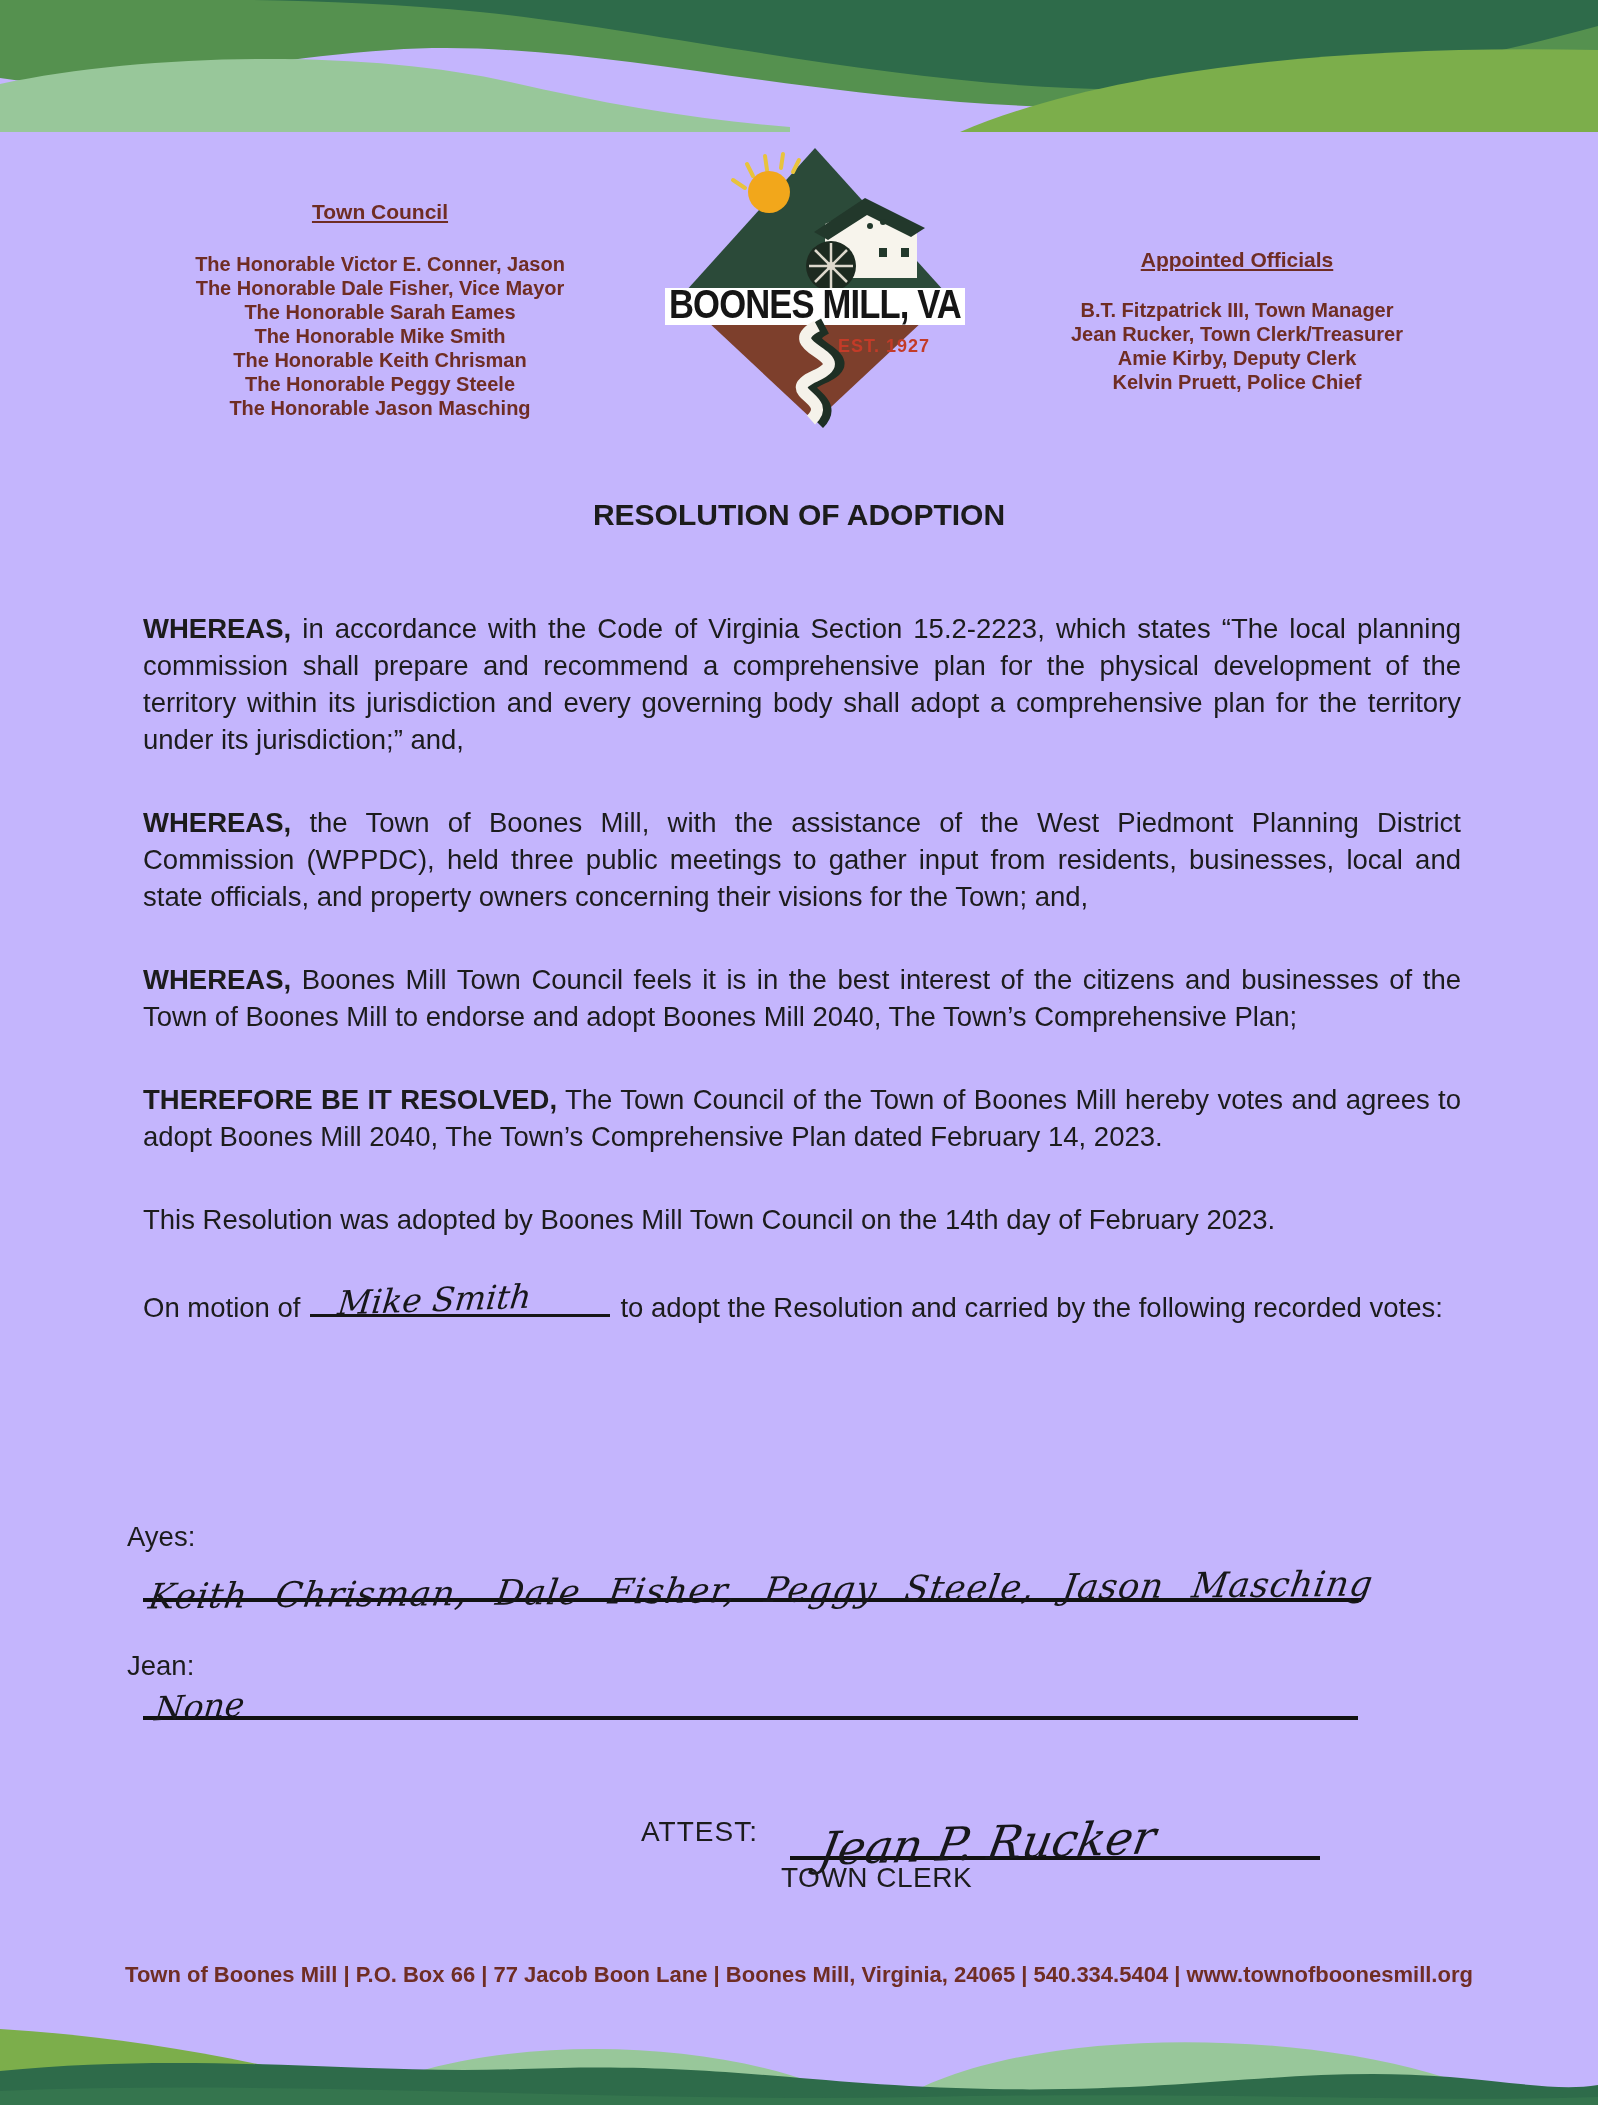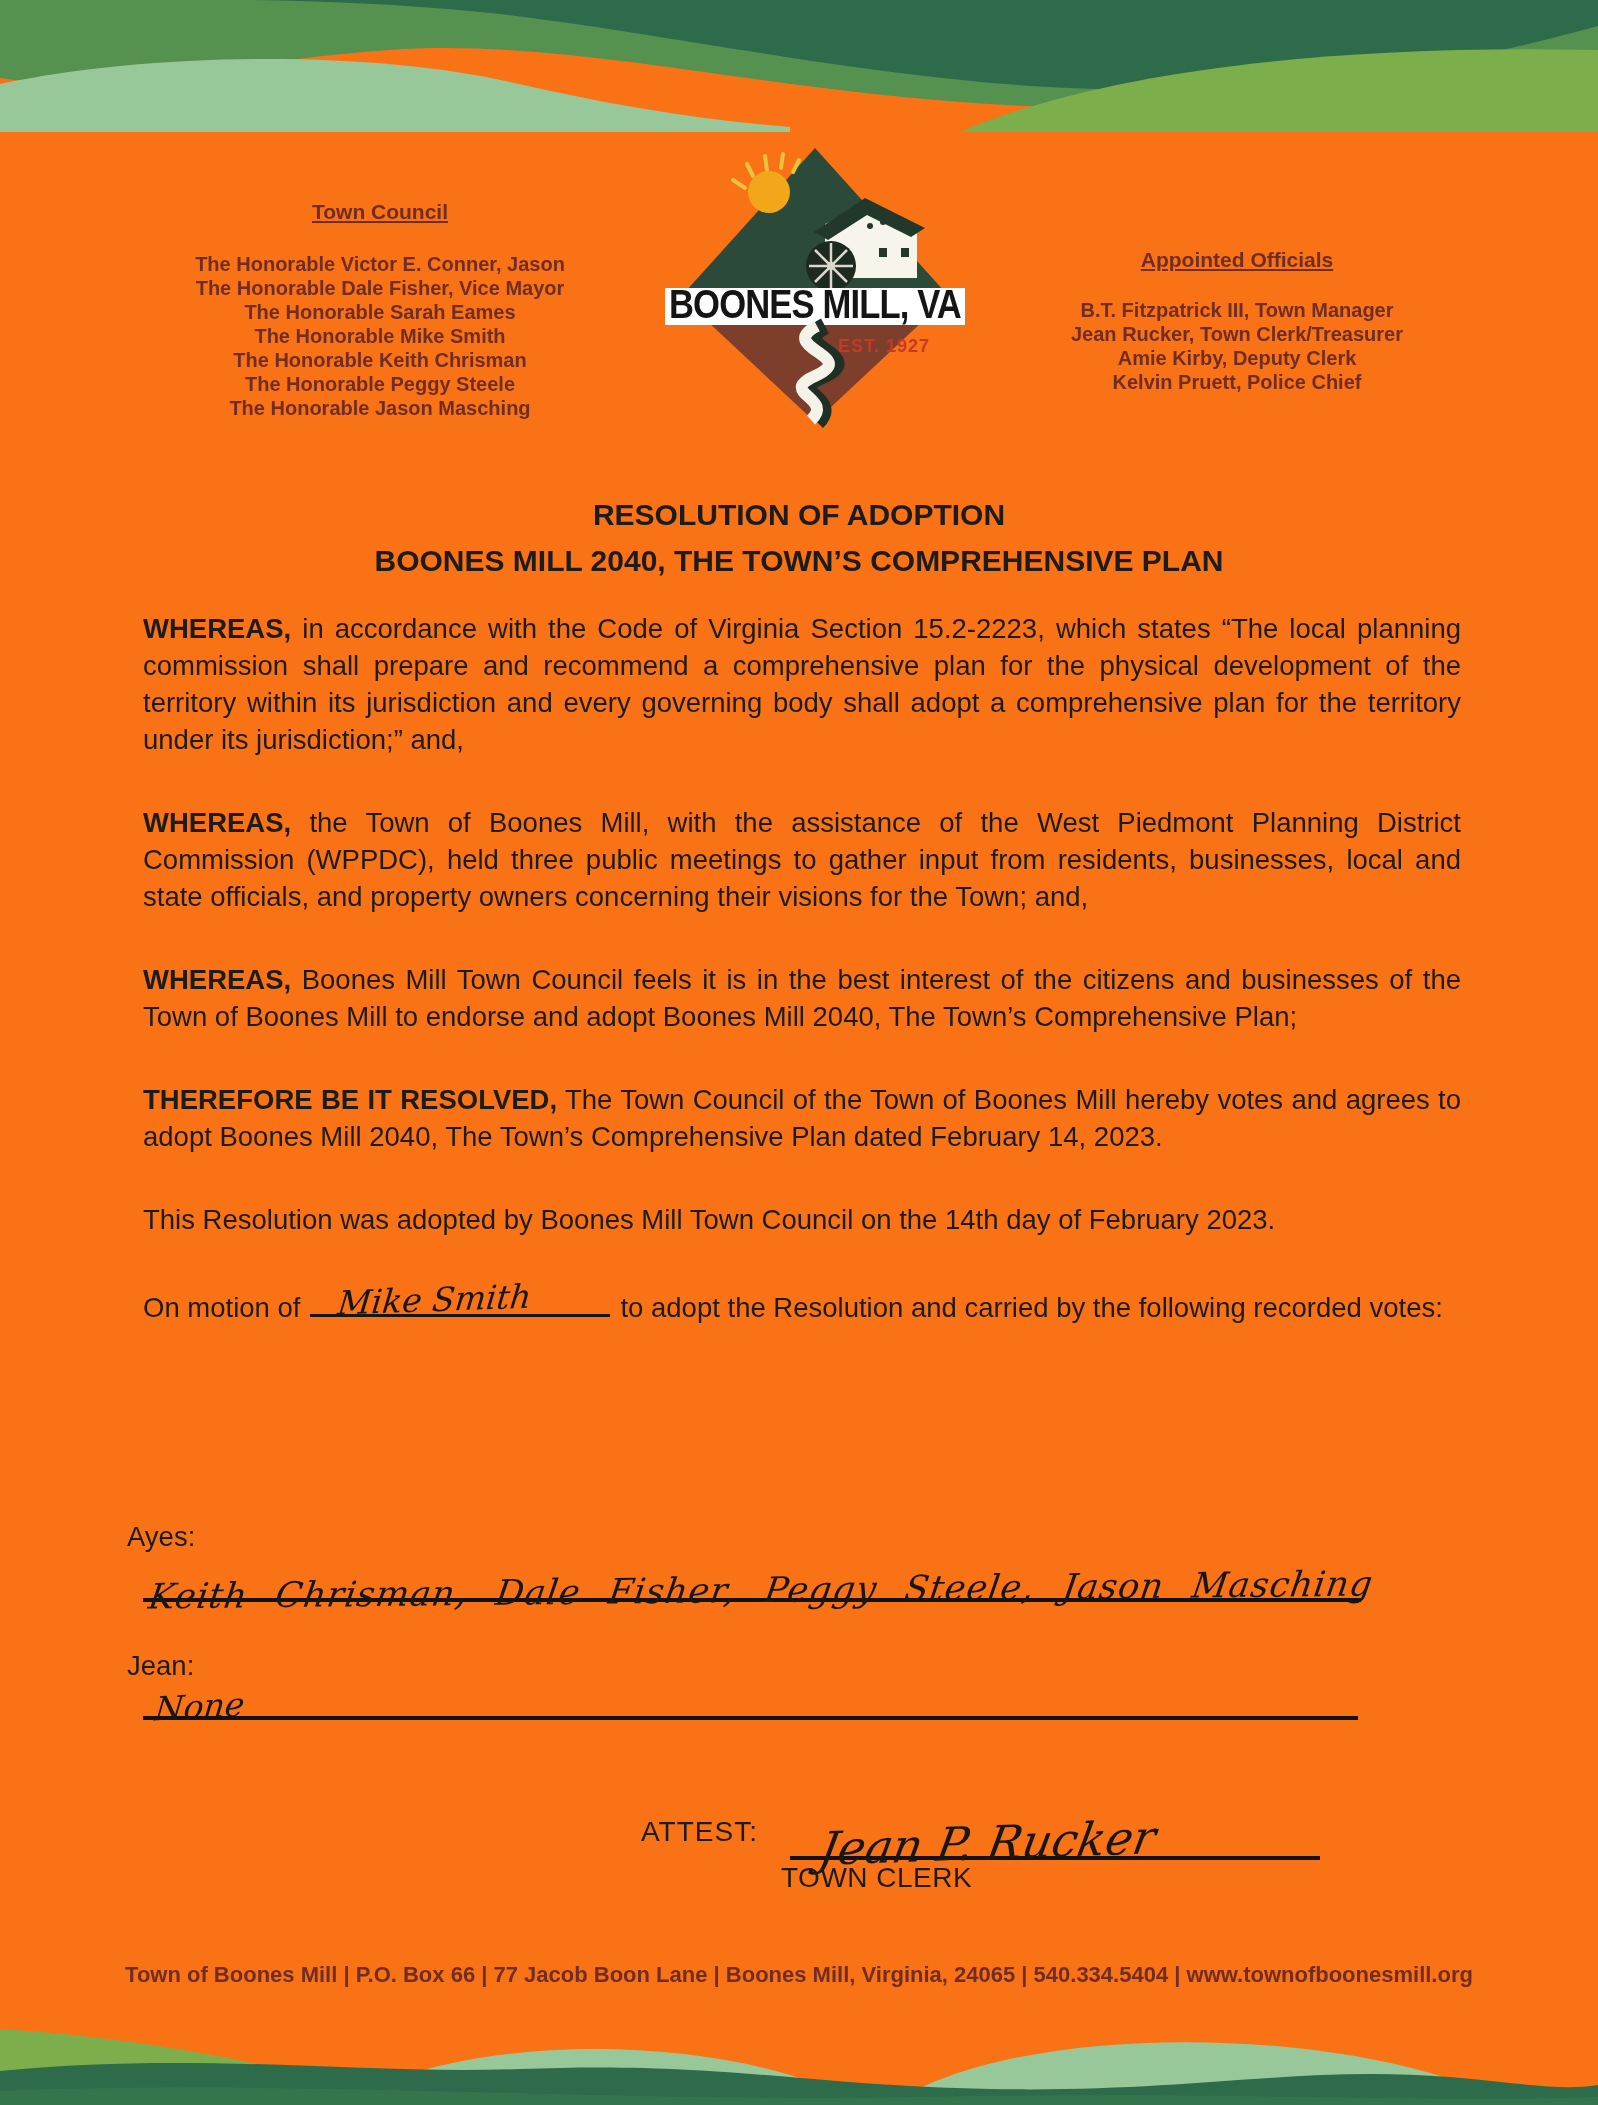--- a/index.html
+++ b/index.html
@@ -1,17 +1,17 @@
 <!DOCTYPE html>
 <html><head>
 <meta charset="utf-8">
 <style>
   html,body{margin:0;padding:0;background:#ffffff;}
   .page{
-    position:relative;width:1598px;height:2105px;background:#f97316;overflow:hidden;
+    position:relative;width:1598px;height:2105px;background:#c4b5fd;overflow:hidden;
     font-family:"Liberation Sans",sans-serif;color:#1c1c1c;
   }
   
   .banner-top{position:absolute;top:0;left:0;width:1598px;height:132px;}
   .banner-bottom{position:absolute;bottom:0;left:0;width:1598px;height:90px;}
   .banner-top svg,.banner-bottom svg{display:block;width:100%;height:100%;}
   
   .council{position:absolute;left:160px;top:200px;width:440px;text-align:center;color:#6f2d24;}
   .officials{position:absolute;left:1018px;top:248px;width:438px;text-align:center;color:#6f2d24;}
   .col-heading{font-size:21px;font-weight:bold;text-decoration:underline;margin:0 0 28px 0;}
@@ -132,21 +132,20 @@
   <div class="officials">
     <div class="col-heading">Appointed Officials</div>
     <div class="official">B.T. Fitzpatrick III, Town Manager</div>
     <div class="official">Jean Rucker, Town Clerk/Treasurer</div>
     <div class="official">Amie Kirby, Deputy Clerk</div>
     <div class="official">Kelvin Pruett, Police Chief</div>
   </div>
 
   <div class="doc-title">
     <div>RESOLUTION OF ADOPTION</div>
-    <div>BOONES MILL 2040, THE TOWN’S COMPREHENSIVE PLAN</div>
   </div>
 
   <div class="body-text">
     <p><span class="lead">WHEREAS,</span><span> in accordance with the Code of Virginia Section 15.2-2223, which states “The local planning commission shall prepare and recommend a comprehensive plan for the physical development of the territory within its jurisdiction and every governing body shall adopt a comprehensive plan for the territory under its jurisdiction;” and,</span></p>
     <p><span class="lead">WHEREAS,</span><span> the Town of Boones Mill, with the assistance of the West Piedmont Planning District Commission (WPPDC), held three public meetings to gather input from residents, businesses, local and state officials, and property owners concerning their visions for the Town; and,</span></p>
     <p><span class="lead">WHEREAS,</span><span> Boones Mill Town Council feels it is in the best interest of the citizens and businesses of the Town of Boones Mill to endorse and adopt Boones Mill 2040, The Town’s Comprehensive Plan;</span></p>
     <p><span class="lead">THEREFORE BE IT RESOLVED,</span><span> The Town Council of the Town of Boones Mill hereby votes and agrees to adopt Boones Mill 2040, The Town’s Comprehensive Plan dated February 14, 2023.</span></p>
     <p><span class="lead"></span><span>This Resolution was adopted by Boones Mill Town Council on the 14th day of February 2023.</span></p>
     <p class="motion-line"><span>On motion of</span><span class="motion-blank"><span class="hand">Mike Smith</span></span><span>to adopt the Resolution and carried by the following recorded votes:</span></p>
   </div>

